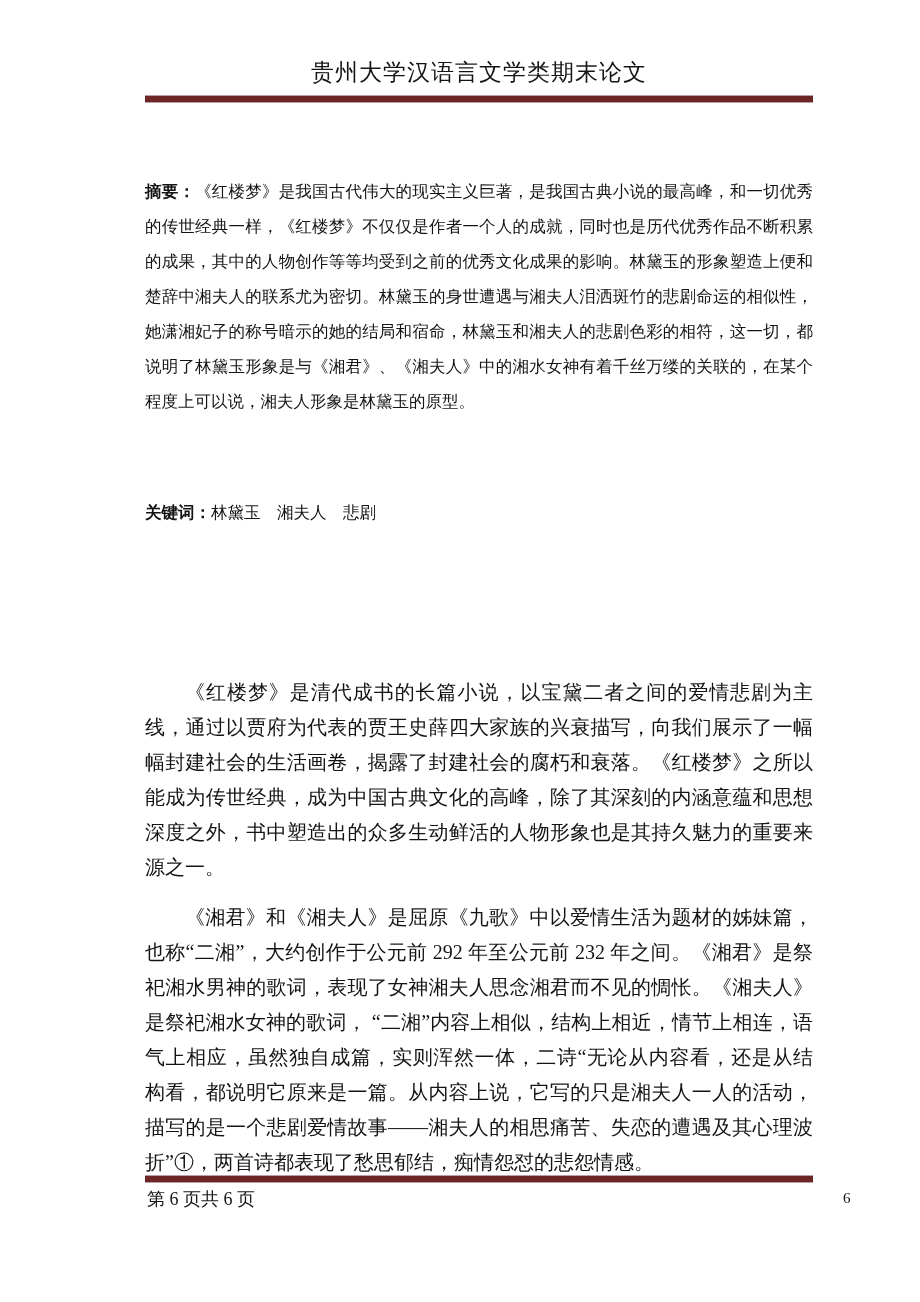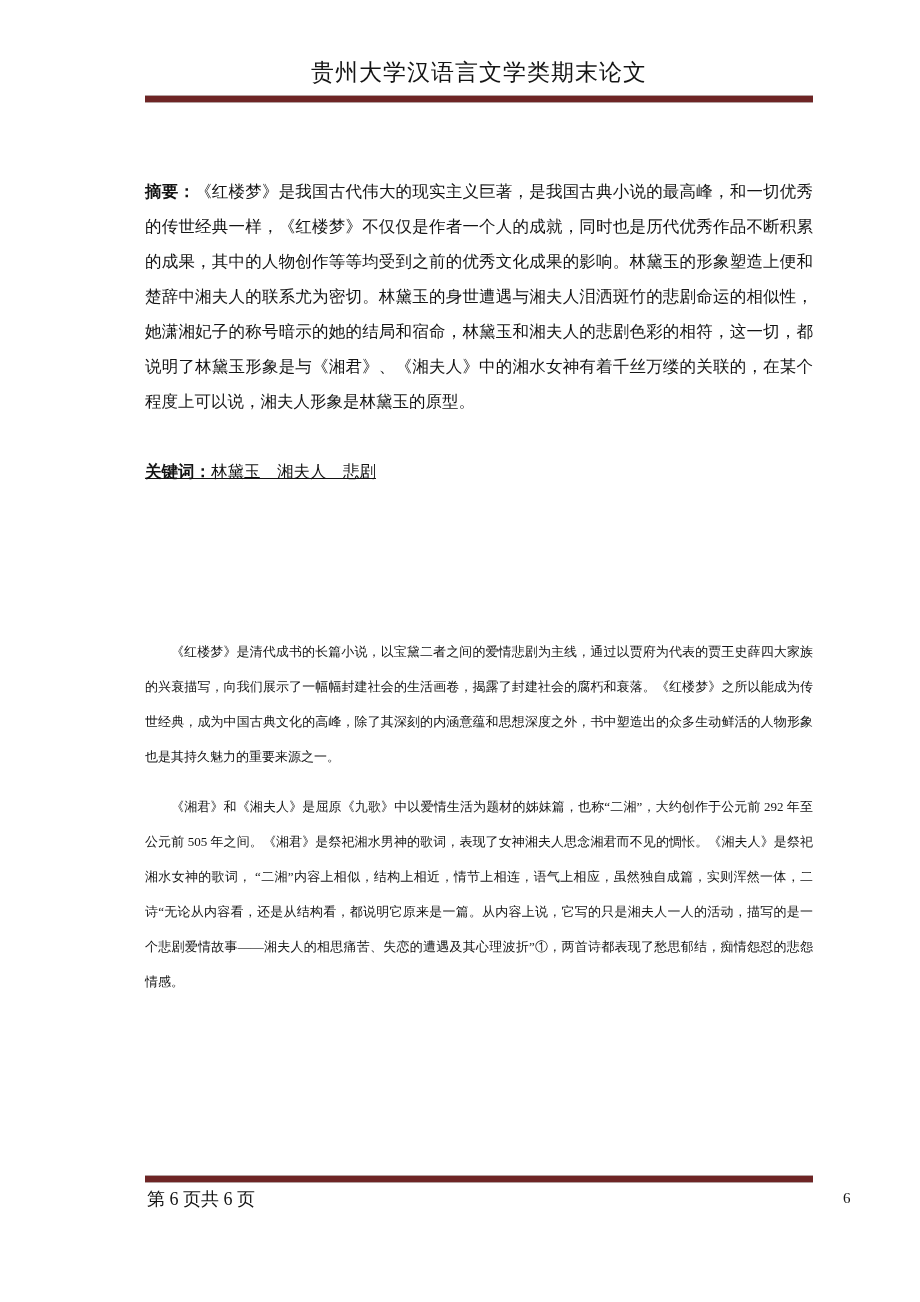--- a/index.html
+++ b/index.html
@@ -44,27 +44,26 @@
   .header-rule { margin-top: 6px; }
   .abstract {
     margin-top: 71px;
     font-size: 16.5px;
     line-height: 35px;
     text-align: justify;
     text-justify: inter-ideograph;
   }
   .abstract b, .keywords b { font-weight: bold; }
   .keywords {
-    margin-top: 35px;
+    margin-top: 76px;
     font-size: 16.5px;
     line-height: 35px;
-    text-decoration: underline;
   }
   .body-para {
-    font-size: 13px;
+    font-size: 20px;
     line-height: 35px;
     text-align: justify;
     text-justify: inter-ideograph;
     text-indent: 2em;
   }
   .para-1 { margin-top: 145px; }
   .para-2 { margin-top: 15px; }
   .para-3 { margin-top: 10px; }
   .footer-rule {
     position: absolute;
@@ -94,21 +93,21 @@
     <div class="header-title">贵州大学汉语言文学类期末论文</div>
 
     <div class="rule header-rule"></div>
 
     <p class="abstract"><b>摘要：</b><span>《红楼梦》是我国古代伟大的现实主义巨著，是我国古典小说的最高峰，和一切优秀的传世经典一样，《红楼梦》不仅仅是作者一个人的成就，同时也是历代优秀作品不断积累的成果，其中的人物创作等等均受到之前的优秀文化成果的影响。林黛玉的形象塑造上便和楚辞中湘夫人的联系尤为密切。林黛玉的身世遭遇与湘夫人泪洒斑竹的悲剧命运的相似性，她潇湘妃子的称号暗示的她的结局和宿命，林黛玉和湘夫人的悲剧色彩的相符，这一切，都说明了林黛玉形象是与《湘君》、《湘夫人》中的湘水女神有着千丝万缕的关联的，在某个程度上可以说，湘夫人形象是林黛玉的原型。</span></p>
 
     <p class="keywords"><b>关键词：</b><span>林黛玉　湘夫人　悲剧</span></p>
 
     <p class="body-para para-1">《红楼梦》是清代成书的长篇小说，以宝黛二者之间的爱情悲剧为主线，通过以贾府为代表的贾王史薛四大家族的兴衰描写，向我们展示了一幅幅封建社会的生活画卷，揭露了封建社会的腐朽和衰落。《红楼梦》之所以能成为传世经典，成为中国古典文化的高峰，除了其深刻的内涵意蕴和思想深度之外，书中塑造出的众多生动鲜活的人物形象也是其持久魅力的重要来源之一。</p>
 
-    <p class="body-para para-2">《湘君》和《湘夫人》是屈原《九歌》中以爱情生活为题材的姊妹篇，也称“二湘”，大约创作于公元前 292 年至公元前 505 年之间。《湘君》是祭祀湘水男神的歌词，表现了女神湘夫人思念湘君而不见的惆怅。《湘夫人》是祭祀湘水女神的歌词， “二湘”内容上相似，结构上相近，情节上相连，语气上相应，虽然独自成篇，实则浑然一体，二诗“无论从内容看，还是从结构看，都说明它原来是一篇。从内容上说，它写的只是湘夫人一人的活动，描写的是一个悲剧爱情故事——湘夫人的相思痛苦、失恋的遭遇及其心理波折”①，两首诗都表现了愁思郁结，痴情怨怼的悲怨情感。</p>
+    <p class="body-para para-2">《湘君》和《湘夫人》是屈原《九歌》中以爱情生活为题材的姊妹篇，也称“二湘”，大约创作于公元前 292 年至公元前 232 年之间。《湘君》是祭祀湘水男神的歌词，表现了女神湘夫人思念湘君而不见的惆怅。《湘夫人》是祭祀湘水女神的歌词， “二湘”内容上相似，结构上相近，情节上相连，语气上相应，虽然独自成篇，实则浑然一体，二诗“无论从内容看，还是从结构看，都说明它原来是一篇。从内容上说，它写的只是湘夫人一人的活动，描写的是一个悲剧爱情故事——湘夫人的相思痛苦、失恋的遭遇及其心理波折”①，两首诗都表现了愁思郁结，痴情怨怼的悲怨情感。</p>
 
 
   </div>
 
   <div class="rule footer-rule"></div>
 
   <span class="footer-page-info">第 6 页共 6 页</span>
 
   <span class="footer-page-number">6</span>
 

